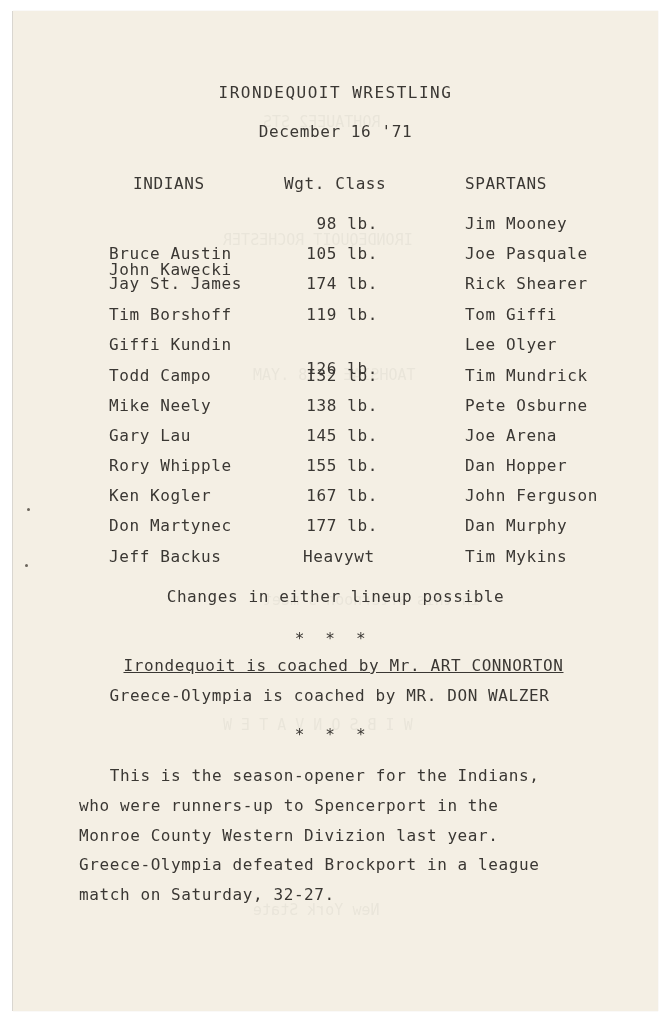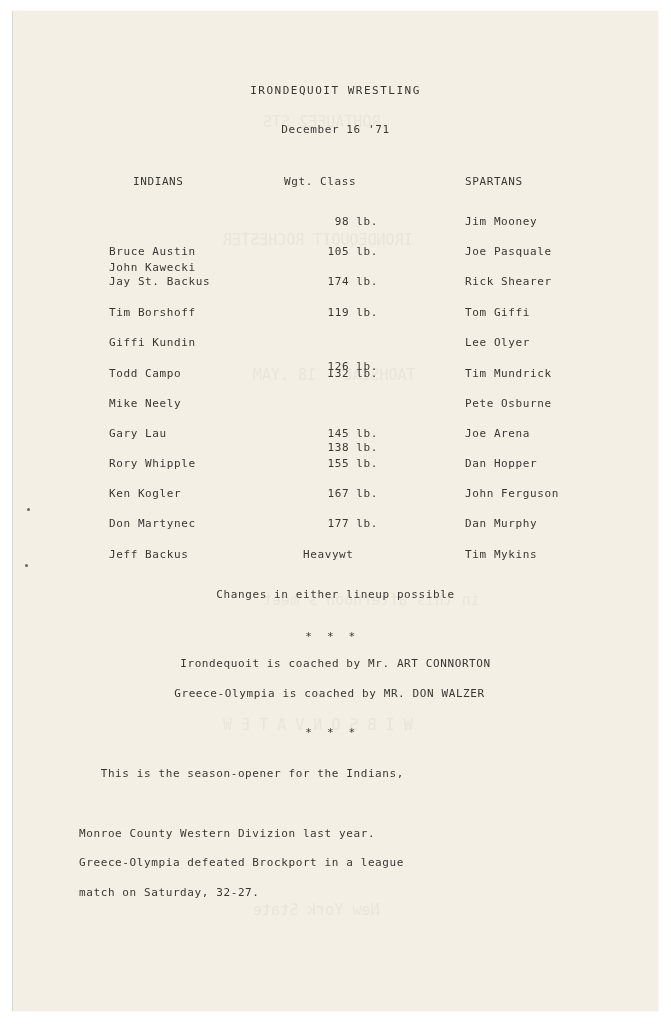--- a/index.html
+++ b/index.html
@@ -24,21 +24,21 @@
       position: absolute;
       font-family: "DejaVu Sans Mono", monospace;
       font-size: 15px;
       color: rgba(120,110,100,0.08);
       transform: scaleX(-1);
       white-space: pre;
     }
     .t {
       position: absolute;
       font-family: "DejaVu Sans Mono", "Liberation Mono", monospace;
-      font-size: 11px;
+      font-size: 16px;
       color: #3a3733;
       white-space: pre;
       letter-spacing: 0.6px;
       line-height: 1;
     }
     .center { left: 0; width: 645px; text-align: center; }
     .speck {
       position: absolute; width: 3px; height: 3px; border-radius: 50%;
       background: #6b655c;
     }
@@ -71,42 +71,42 @@
         <div class="t" style="top: 205px; left: 96px; margin-top: 46px;">John Kawecki</div>
         <div class="t" style="top: 205px; left: auto; right: 280px; text-align: right;">98 lb.</div>
         <div class="t" style="top: 205px; left: 452px;">Jim Mooney</div>
       </div>
       <div>
         <div class="t" style="top: 235px; left: 96px; text-align: center;">Bruce Austin</div>
         <div class="t" style="top: 235px; left: auto; right: 280px; text-align: right;">105 lb.</div>
         <div class="t" style="top: 235px; left: 452px;">Joe Pasquale</div>
       </div>
       <div>
-        <div class="t" style="top: 265px; left: 96px;">Jay St. Backus</div>
+        <div class="t" style="top: 265px; left: 96px;">Jay St. James</div>
         <div class="t" style="top: 265px; left: auto; right: 280px; text-align: right;">174 lb.</div>
         <div class="t" style="top: 265px; left: 452px;">Rick Shearer</div>
       </div>
       <div>
         <div class="t" style="top: 296px; left: 96px;">Tim Borshoff</div>
         <div class="t" style="top: 296px; left: auto; right: 280px; text-align: right;">119 lb.</div>
         <div class="t" style="top: 296px; left: 452px;">Tom Giffi</div>
       </div>
       <div>
         <div class="t" style="top: 326px; left: 96px;">Giffi Kundin</div>
         <div class="t" style="top: 326px; left: auto; right: 280px; text-align: right; margin-top: 24px;">126 lb.</div>
         <div class="t" style="top: 326px; left: 452px;">Lee Olyer</div>
       </div>
       <div>
         <div class="t" style="top: 357px; left: 96px;">Todd Campo</div>
         <div class="t" style="top: 357px; left: auto; right: 280px; text-align: right;">I32 lb.</div>
         <div class="t" style="top: 357px; left: 452px;">Tim Mundrick</div>
       </div>
       <div>
         <div class="t" style="top: 387px; left: 96px;">Mike Neely</div>
-        <div class="t" style="top: 387px; left: auto; right: 280px; text-align: right; margin-top: 44px;">138 lb.</div>
+        <div class="t" style="top: 387px; left: auto; right: 280px; text-align: right;">138 lb.</div>
         <div class="t" style="top: 387px; left: 452px;">Pete Osburne</div>
       </div>
       <div>
         <div class="t" style="top: 417px; left: 96px;">Gary Lau</div>
         <div class="t" style="top: 417px; left: auto; right: 280px; text-align: right;">145 lb.</div>
         <div class="t" style="top: 417px; left: 452px;">Joe Arena</div>
       </div>
       <div>
         <div class="t" style="top: 447px; left: 96px;">Rory Whipple</div>
         <div class="t" style="top: 447px; left: auto; right: 280px; text-align: right;">155 lb.</div>
@@ -125,21 +125,22 @@
       <div>
         <div class="t" style="top: 538px; left: 96px;">Jeff Backus</div>
         <div class="t" style="top: 538px; left: 290px;">Heavywt</div>
         <div class="t" style="top: 538px; left: 452px;">Tim Mykins</div>
       </div>
     </div>
 
   <div class="t center" style="top:578px;">Changes in either lineup possible</div>
   <div class="t center" style="top:620px;left:-5px;">*  *  *</div>
 
-  <div class="t center" style="top:647px;left:0px;">Irondequoit is coached by Mr. ART CONNORTON</div>
+  <div class="t center" style="top:647px;left:8px;text-decoration:underline;">Irondequoit is coached by Mr. ART CONNORTON</div>
   <div class="t center" style="top:677px;left:-6px;">Greece-Olympia is coached by MR. DON WALZER</div>
   <div class="t center" style="top:716px;left:-5px;">*  *  *</div>
 
   <div class="t" style="left:66px;top:757px;">   This is the season-opener for the Indians,</div>
+  <div class="t" style="left:66px;top:787px;">who were runners-up to Spencerport in the</div>
   <div class="t" style="left:66px;top:846px;">Greece-Olympia defeated Brockport in a league</div>
   <div class="t" style="left:66px;top:817px;">Monroe County Western Divizion last year.</div>
   <div class="t" style="left:66px;top:876px;">match on Saturday, 32-27.</div>
 </div>
 
 </body></html>

